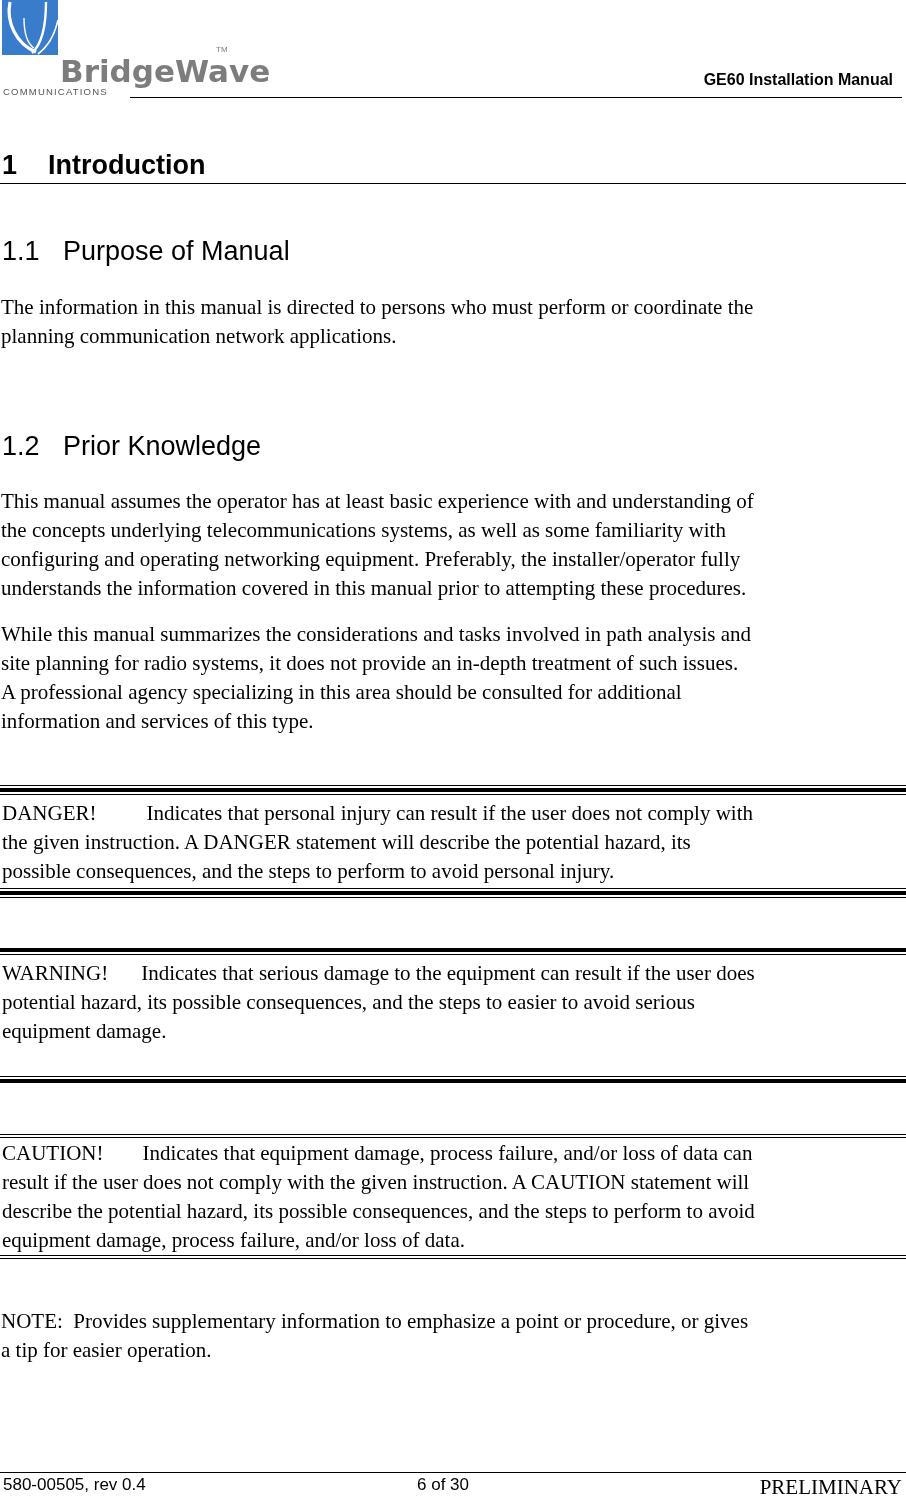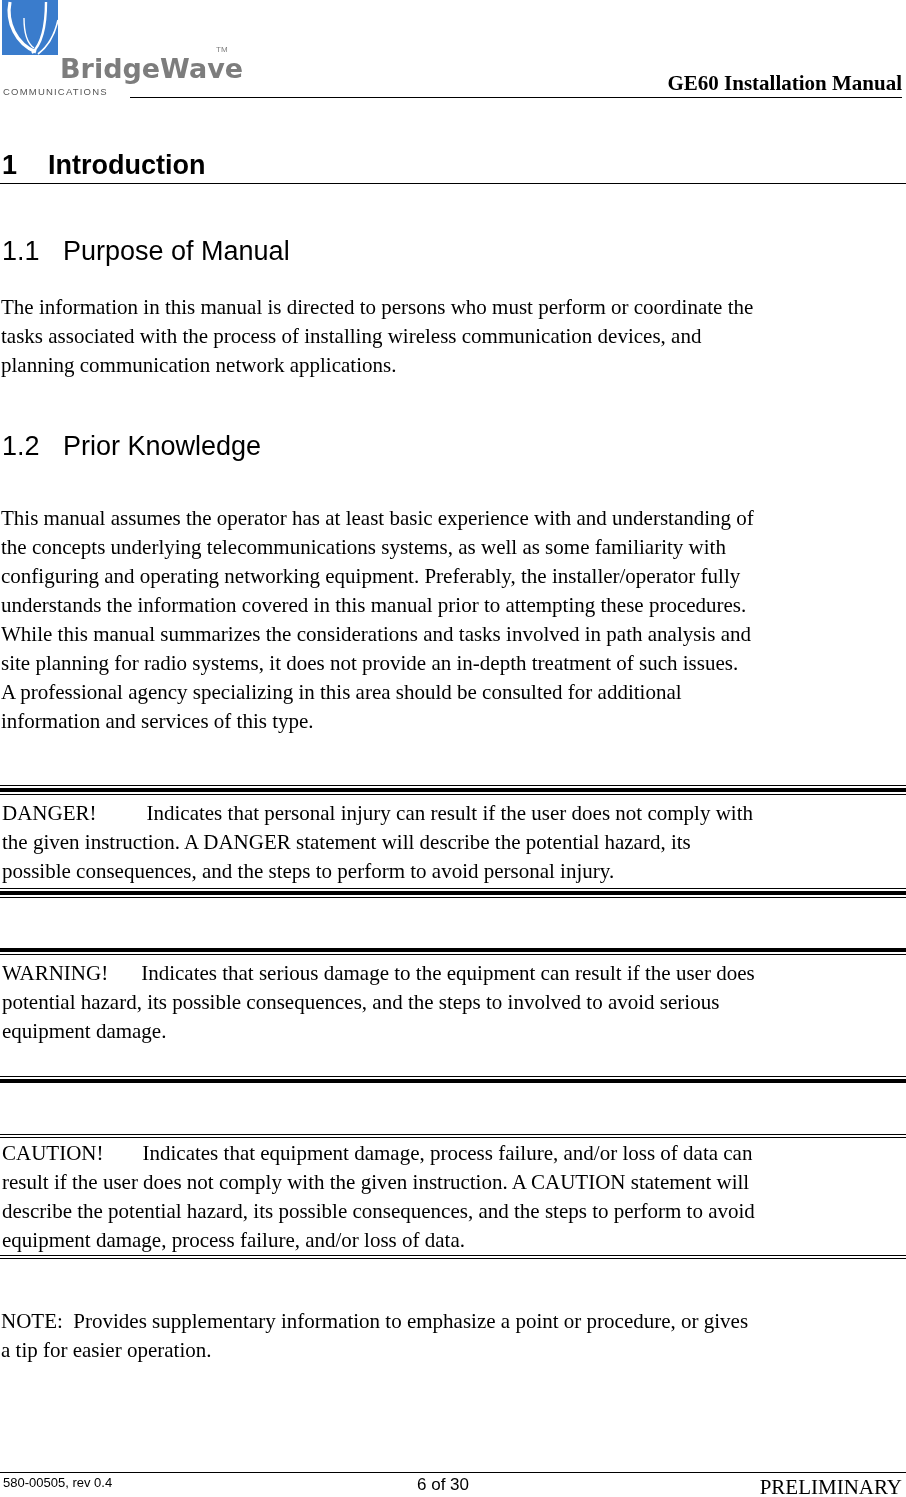--- a/index.html
+++ b/index.html
@@ -8,37 +8,37 @@
 
     
     .logo-mark {
       position: absolute; left: 2px; top: 0; width: 56px; height: 55px;
       background: #3a7ccc;
     }
     .logo-mark svg { display: block; }
     .logo-word {
       position: absolute; left: 60px; top: 53px;
       font-family: "DejaVu Sans", sans-serif; font-weight: bold;
-      font-size: 27px; color: #7d7d7d; letter-spacing: 0px;
+      font-size: 31px; color: #7d7d7d; letter-spacing: 0px;
     }
     .logo-tm {
       position: absolute; left: 216px; top: 45px;
       font-family: "Liberation Sans", sans-serif; font-size: 8px; color: #7d7d7d;
     }
     .logo-sub {
       position: absolute; left: 3px; top: 86px;
       font-family: "Liberation Sans", sans-serif; font-size: 9.5px; color: #555;
       letter-spacing: 1.2px;
     }
     .header-rule {
       position: absolute; left: 130px; right: 4px; top: 97px; height: 1px; background: #000;
     }
     .doc-title {
-      position: absolute; right: 4px; top: 71px;
-      font-family: Liberation Serif, serif; font-weight: bold; font-size: 21px;
+      position: absolute; right: 13px; top: 71px;
+      font-family: Liberation Sans, sans-serif; font-weight: bold; font-size: 16px;
     }
 
     
     .h1 {
       position: absolute; left: 0; right: 0; top: 148px; height: 36px;
       border-bottom: 1px solid #000;
       font-family: "Liberation Sans", sans-serif; font-weight: bold; font-size: 27px;
     }
     .h1 .num { position: absolute; left: 2px; top: 2px; }
     .h1 .txt { position: absolute; left: 48px; top: 2px; }
@@ -90,30 +90,29 @@
   <span class="txt">Introduction</span>
 </div>
 
 <div class="h2" style="top:236px;">
   <span class="num">1.1</span>
   <span class="txt">Purpose of Manual</span>
 </div>
 
 <div class="para" style="top:293px;">
   <span class="line">The information in this manual is directed to persons who must perform or coordinate the</span>
-  <span class="line">tasks associated with the process of installing wireless communication devices, and</span>
   <span class="line">planning communication network applications.</span>
 </div>
 
 <div class="h2" style="top:431px;">
   <span class="num">1.2</span>
   <span class="txt">Prior Knowledge</span>
 </div>
 
-<div class="para" style="top:504px;text-align:right;">
+<div class="para" style="top:487px;text-align:right;">
   <span class="line">This manual assumes the operator has at least basic experience with and understanding of</span>
   <span class="line">the concepts underlying telecommunications systems, as well as some familiarity with</span>
   <span class="line">configuring and operating networking equipment. Preferably, the installer/operator fully</span>
   <span class="line">understands the information covered in this manual prior to attempting these procedures.</span>
 </div>
 
 <div class="para" style="top:620px;">
   <span class="line">While this manual summarizes the considerations and tasks involved in path analysis and</span>
   <span class="line">site planning for radio systems, it does not provide an in-depth treatment of such issues.</span>
   <span class="line">A professional agency specializing in this area should be consulted for additional</span>
@@ -138,21 +137,21 @@
   <div class="rule" style="top:897px;height:1px;"></div>
 </div>
 
 <div>
   <div class="rule" style="top:948px;height:4px;"></div>
   <div class="rule" style="top:954px;height:1px;"></div>
 
   <div class="callout" style="top:959px;">
     <div class="body">
       <span class="line"><span class="tag">WARNING</span><span>!</span><span class="tab" style="width:33px;"></span><span>Indicates that serious damage to the equipment can result if the user does</span></span>
-      <span class="line">potential hazard, its possible consequences, and the steps to involved to avoid serious</span>
+      <span class="line">potential hazard, its possible consequences, and the steps to easier to avoid serious</span>
       <span class="line">equipment damage.</span>
     </div>
   </div>
 
   <div class="rule" style="top:1076px;height:1px;"></div>
   <div class="rule" style="top:1079px;height:4px;"></div>
 </div>
 
 <div>
   <div class="rule" style="top:1134px;height:1px;"></div>
@@ -171,16 +170,16 @@
   <div class="rule" style="top:1258px;height:1px;"></div>
 </div>
 
 <div class="para" style="top:1307px;">
   <span class="line"><span class="tag">NOTE</span><span>:</span>&nbsp;&nbsp;<span>Provides supplementary information to emphasize a point or procedure, or gives</span></span>
   <span class="line">a tip for easier operation.</span>
 </div>
 
 <div>
   <div class="rule" style="top:1472px;height:1px;left:0;right:0;"></div>
-  <div style="position:absolute;left:3px;top:1475px;font-family:'Liberation Sans',sans-serif;font-size:13px;">580-00505, rev 0.4</div>
+  <div style="position:absolute;left:3px;top:1475px;font-family:'Liberation Sans',sans-serif;font-size:17px;">580-00505, rev 0.4</div>
   <div style="position:absolute;left:417px;top:1475px;font-family:'Liberation Sans',sans-serif;font-size:17px;">6 of 30</div>
   <div style="position:absolute;right:4px;top:1475px;font-family:Liberation Serif, serif;font-size:21px;color:#000000;">PRELIMINARY</div>
 </div>
 
 </body></html>

